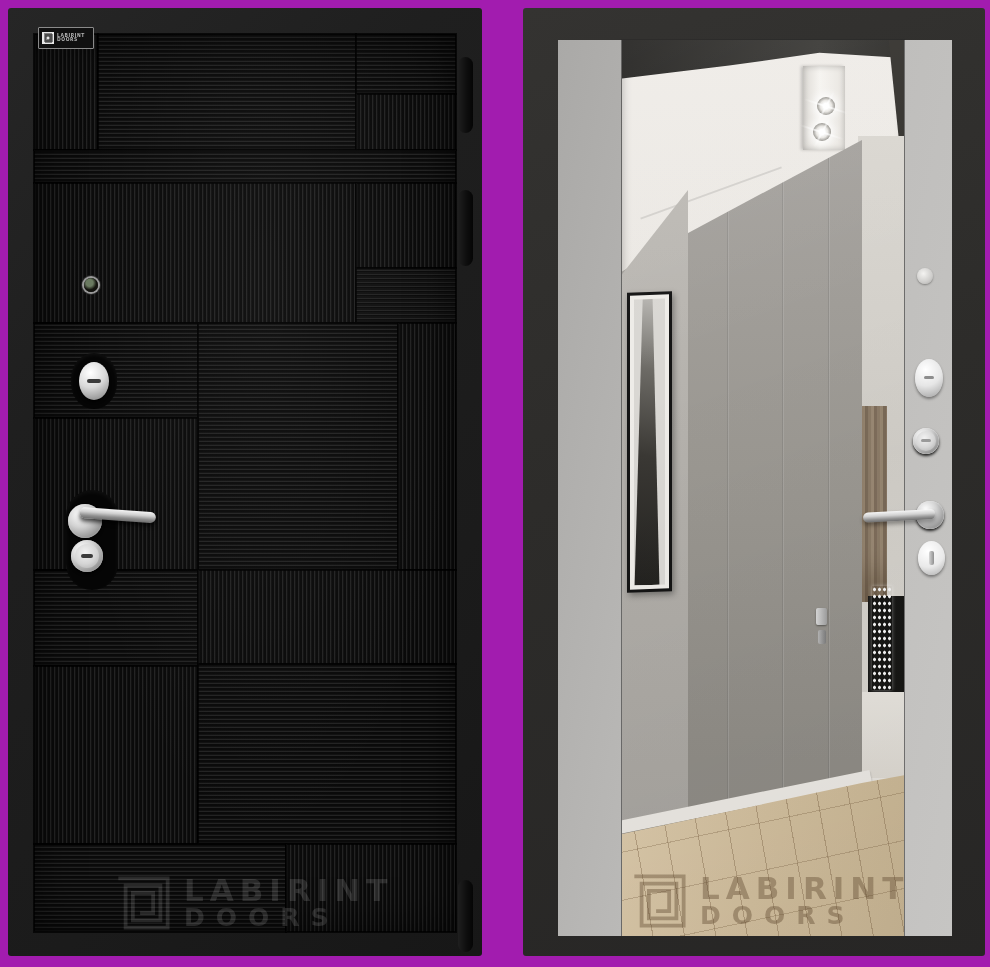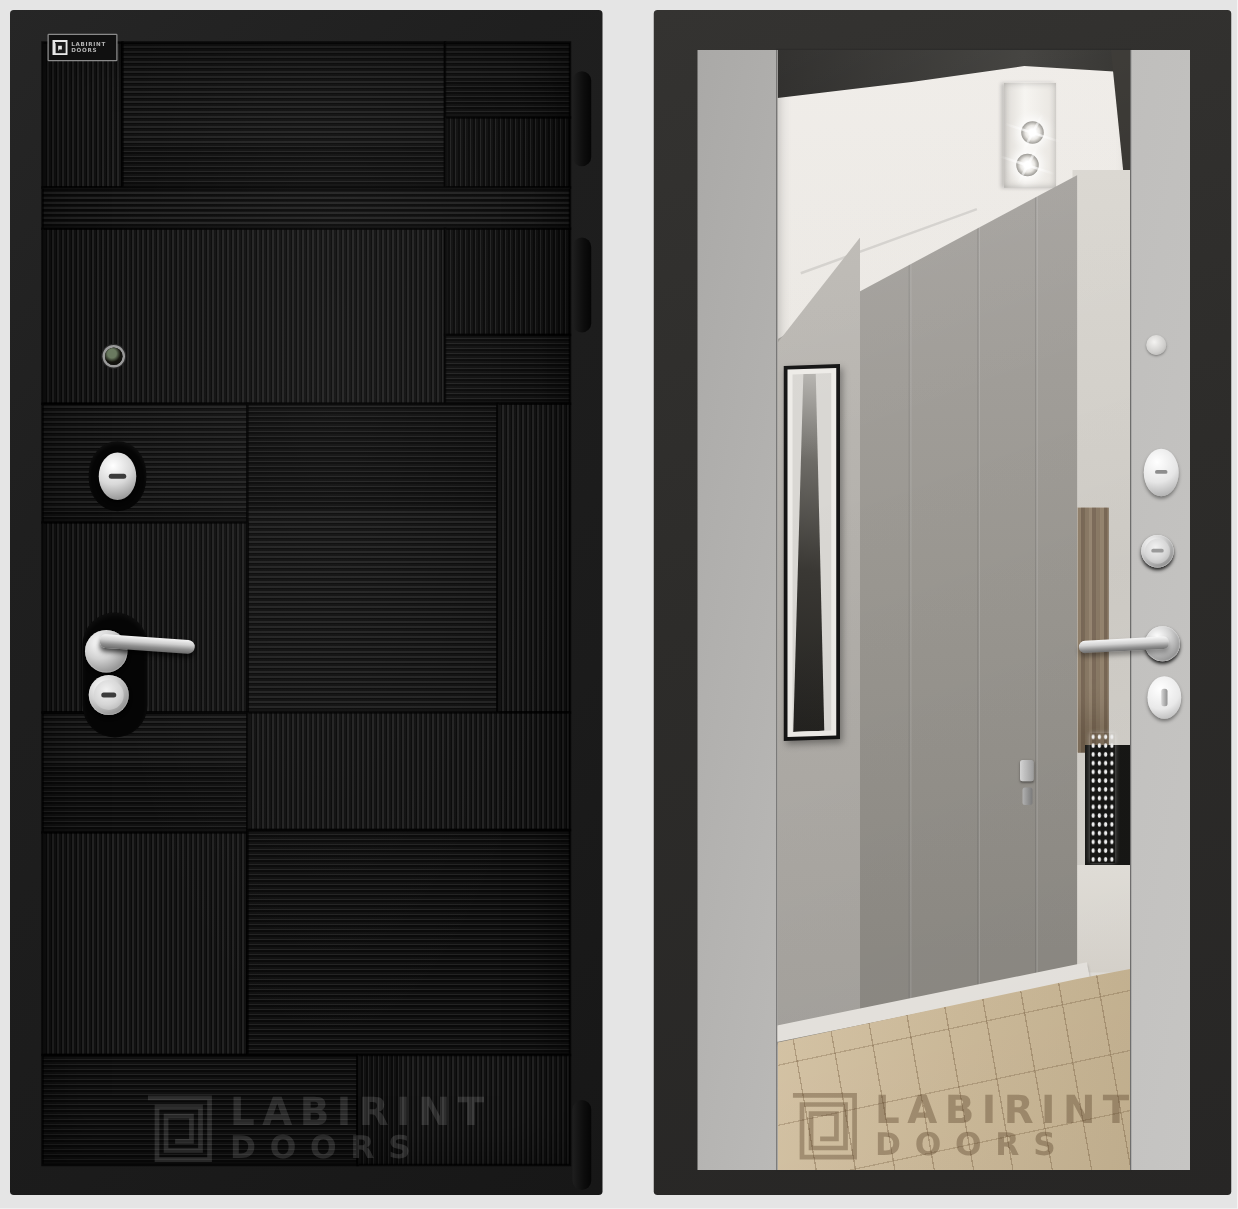--- a/index.html
+++ b/index.html
@@ -1,17 +1,17 @@
 <!DOCTYPE html>
 <html><head>
 <meta charset="utf-8">
 <style>
   html,body{margin:0;padding:0;background:#ffffff;width:990px;height:967px;
     font-family:"DejaVu Sans",sans-serif;overflow:hidden;}
-  .stage{position:relative;width:990px;height:967px;background:#e5e5e5;}
+  .stage{position:relative;width:990px;height:967px;background:#a21caf;}
 
   
   .door-left{position:absolute;left:8px;top:8px;width:474px;height:948px;
     background:linear-gradient(135deg,#262626 0%,#1f1f1f 30%,#1b1b1b 70%,#171717 100%);
     border-radius:3px;}
   .face{position:absolute;left:26px;top:26px;width:422px;height:898px;background:#070707;}
   .face::after{content:"";position:absolute;inset:0;pointer-events:none;
     background:radial-gradient(ellipse at 55% 28%,rgba(255,255,255,0.04),transparent 62%);
     box-shadow:inset 0 0 46px rgba(0,0,0,0.55);}
   .blk{position:absolute;outline:2px solid rgba(0,0,0,0.72);outline-offset:-1px;background-color:#0c0c0c;}

